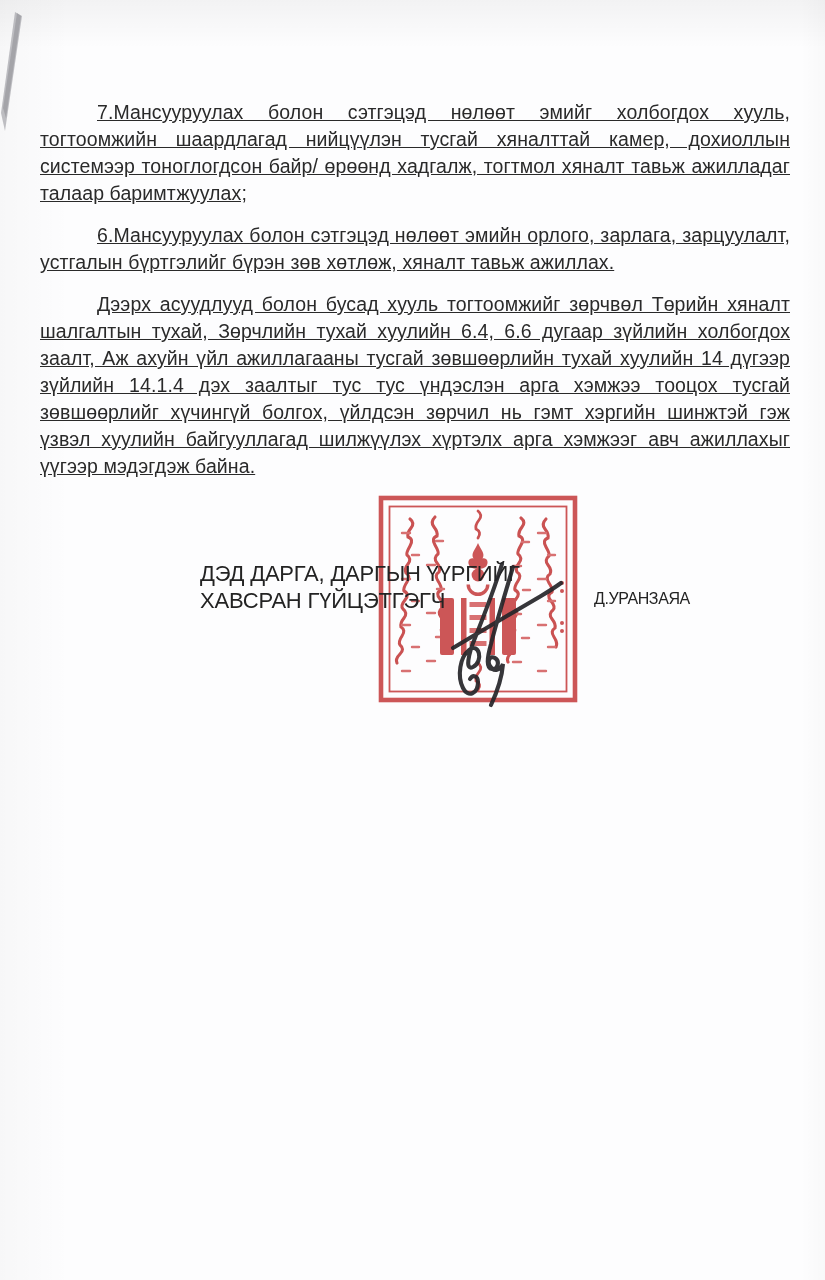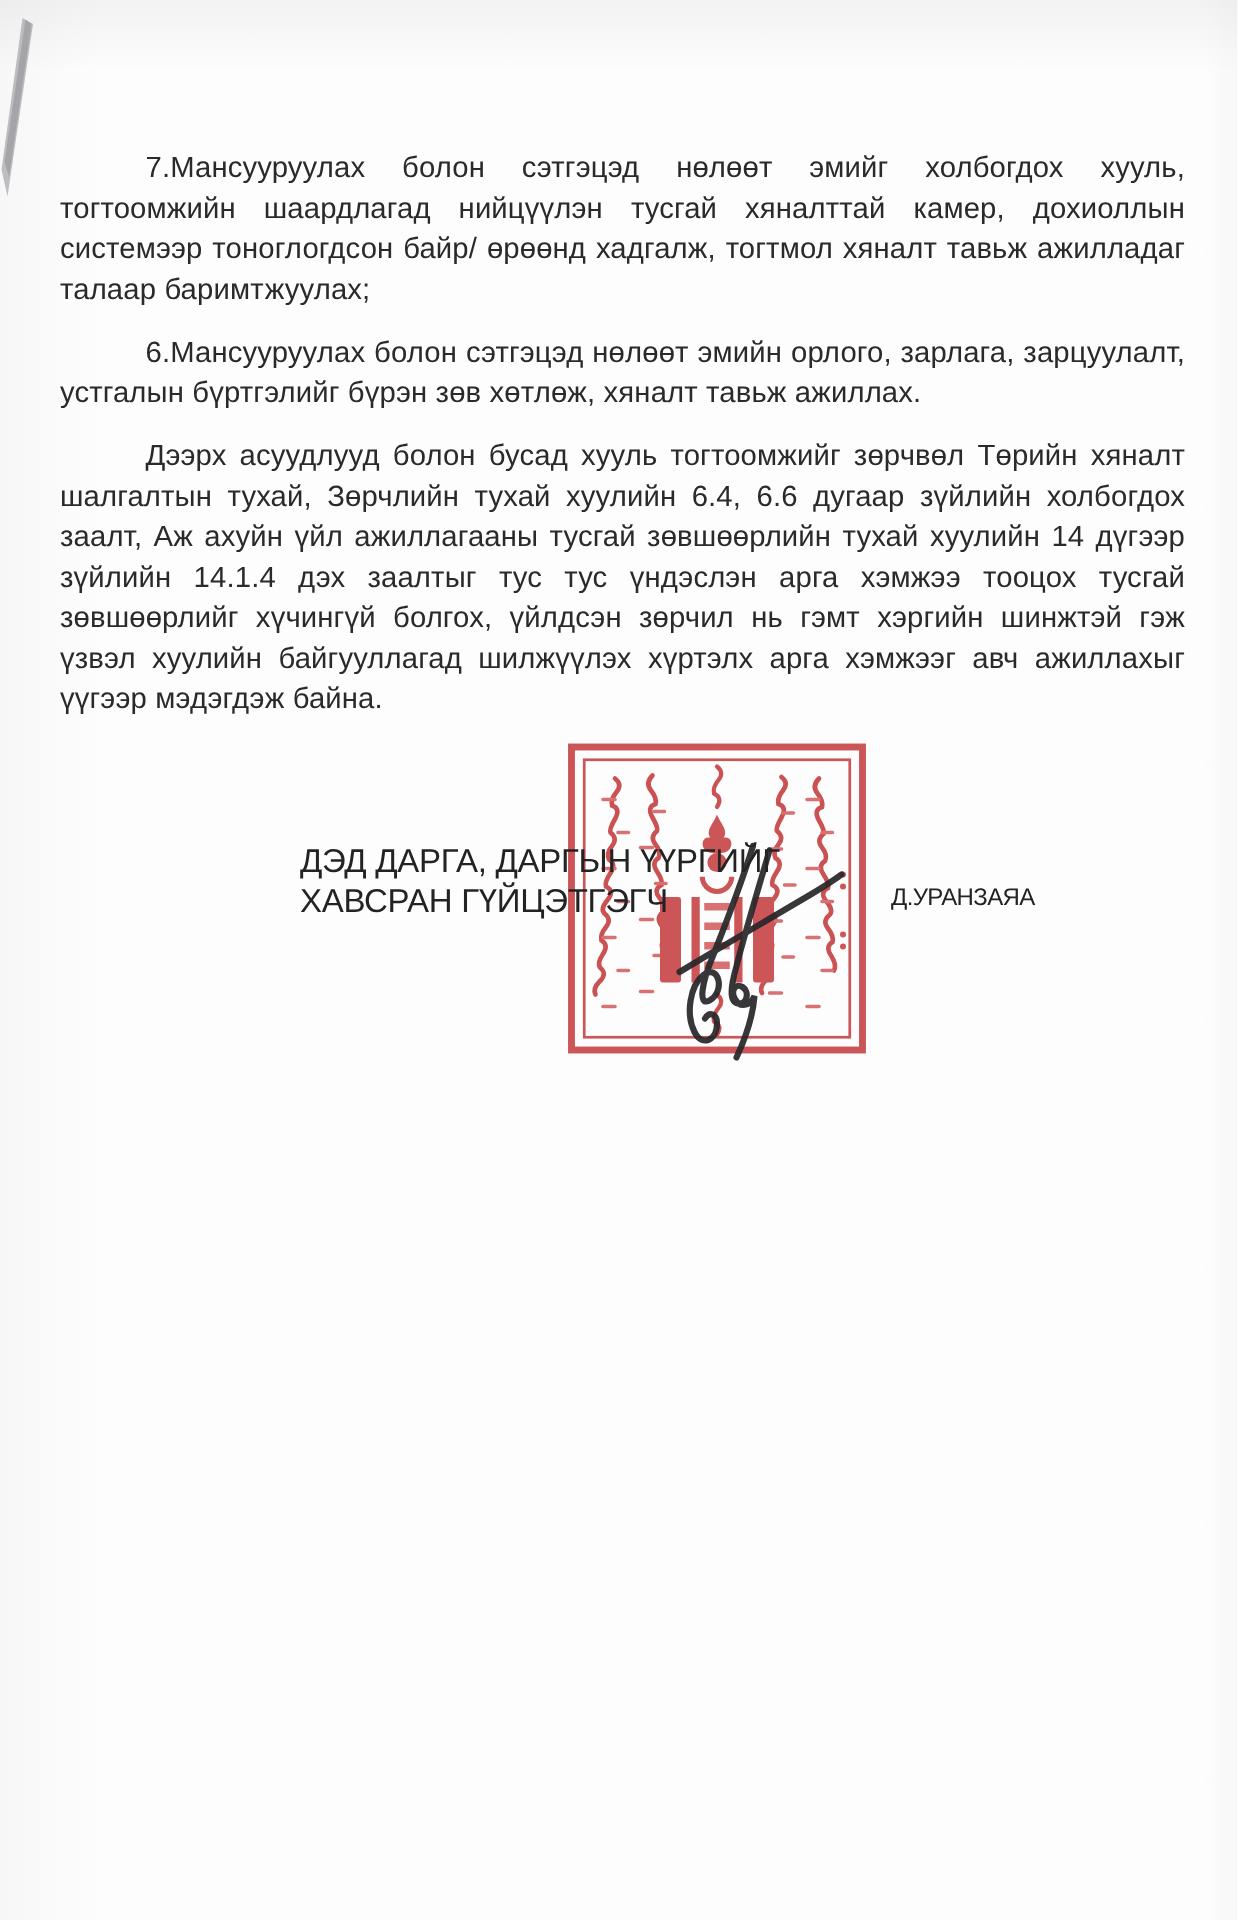--- a/index.html
+++ b/index.html
@@ -20,20 +20,21 @@
   }
   .corner-mark{
     position:absolute;left:0;top:0;width:34px;height:145px;
   }
   .doc-text{
     position:absolute;left:40px;top:99px;width:750px;
     font-size:19.5px;line-height:27px;
     color:#2a2a2a;
     text-align:justify;
     letter-spacing:0.1px;
+    text-decoration:underline;
   }
   .doc-text p{margin:0 0 15px 0;text-indent:57px;}
   .stamp-wrap{
     position:absolute;left:378px;top:495px;width:200px;height:208px;
     z-index:2;
     mix-blend-mode:multiply;
     opacity:0.95;
   }
   .sig-titles{
     position:absolute;left:200px;top:560px;

